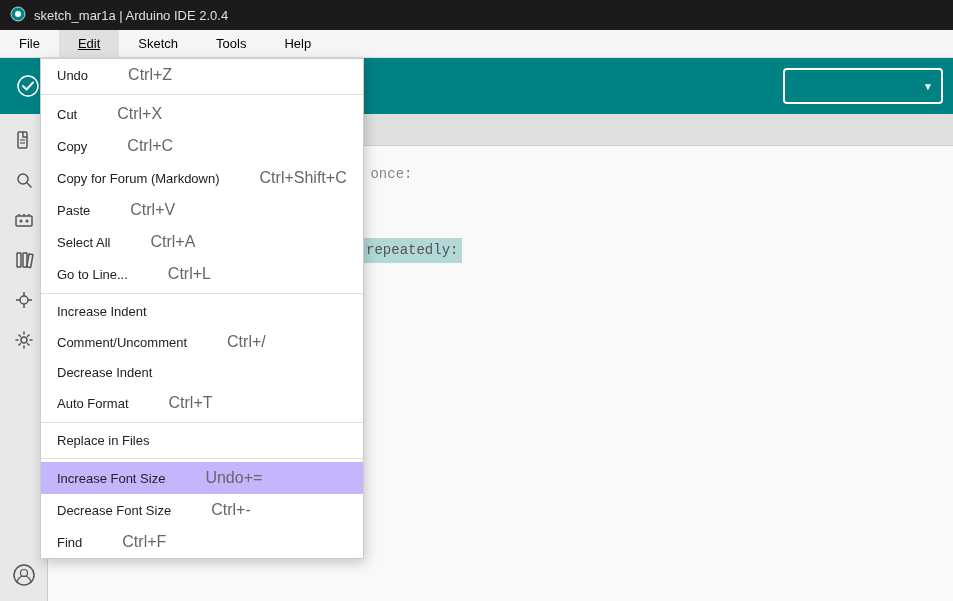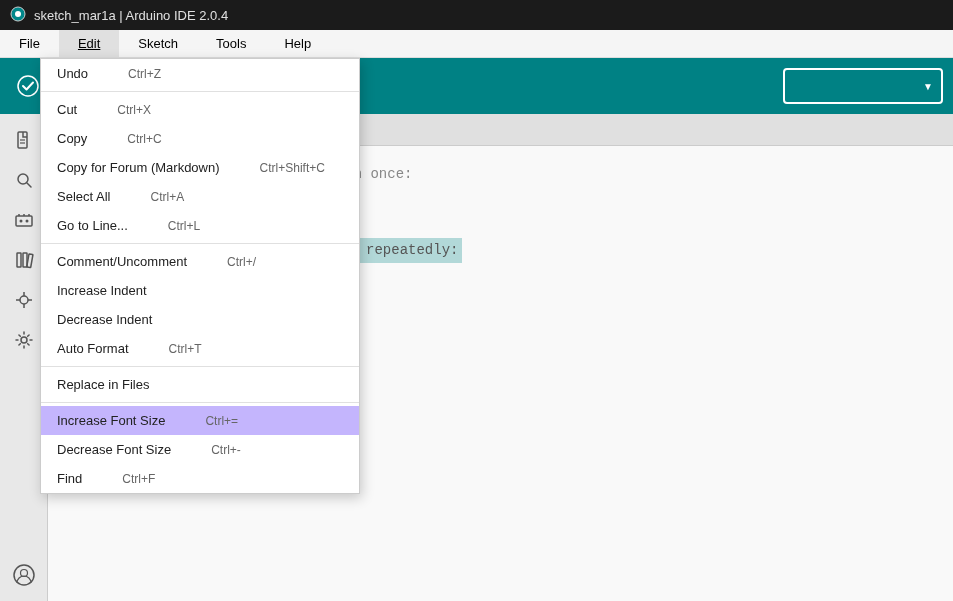--- a/index.html
+++ b/index.html
@@ -186,21 +186,21 @@
       cursor: pointer;
       font-size: 13px;
       color: #222;
       white-space: nowrap;
     }
     .dropdown-item.active-item {
       background: #c4b5fd;
     }
     .dropdown-item .shortcut {
       color: #666;
-      font-size: 12px;
+      font-size: 16px;
       margin-left: 40px;
     }
     .dropdown-divider {
       height: 1px;
       background: #e0e0e0;
       margin: 3px 0;
     }
     .menu-bar-highlight {
       background: #d0d0d0;
       text-decoration: underline;
@@ -348,62 +348,66 @@
     <div class="dropdown-item">
       <span>Copy</span>
       <span class="shortcut">Ctrl+C</span>
     </div>
 
     <div class="dropdown-item">
       <span>Copy for Forum (Markdown)</span>
       <span class="shortcut">Ctrl+Shift+C</span>
     </div>
 
+    <div class="dropdown-item">
+      <span>Paste</span>
+      <span class="shortcut">Ctrl+V</span>
+    </div>
 
     <div class="dropdown-item">
       <span>Select All</span>
       <span class="shortcut">Ctrl+A</span>
     </div>
 
     <div class="dropdown-item">
       <span>Go to Line...</span>
       <span class="shortcut">Ctrl+L</span>
     </div>
     <div class="dropdown-divider"></div>
 
     <div class="dropdown-item">
+      <span>Increase Indent</span>
+      <span class="shortcut"></span>
+    </div>
+
+    <div class="dropdown-item">
       <span>Comment/Uncomment</span>
       <span class="shortcut">Ctrl+/</span>
     </div>
 
     <div class="dropdown-item">
-      <span>Increase Indent</span>
-      <span class="shortcut"></span>
-    </div>
-
-    <div class="dropdown-item">
       <span>Decrease Indent</span>
       <span class="shortcut"></span>
     </div>
 
     <div class="dropdown-item">
       <span>Auto Format</span>
       <span class="shortcut">Ctrl+T</span>
     </div>
     <div class="dropdown-divider"></div>
 
     <div class="dropdown-item">
       <span>Replace in Files</span>
       <span class="shortcut"></span>
     </div>
     <div class="dropdown-divider"></div>
 
     <div class="dropdown-item active-item">
       <span>Increase Font Size</span>
-      <span class="shortcut">Ctrl+=</span>
+      <span class="shortcut">Undo+=</span>
     </div>
 
     <div class="dropdown-item">
       <span>Decrease Font Size</span>
       <span class="shortcut">Ctrl+-</span>
     </div>
 
     <div class="dropdown-item">
       <span>Find</span>
       <span class="shortcut">Ctrl+F</span>

